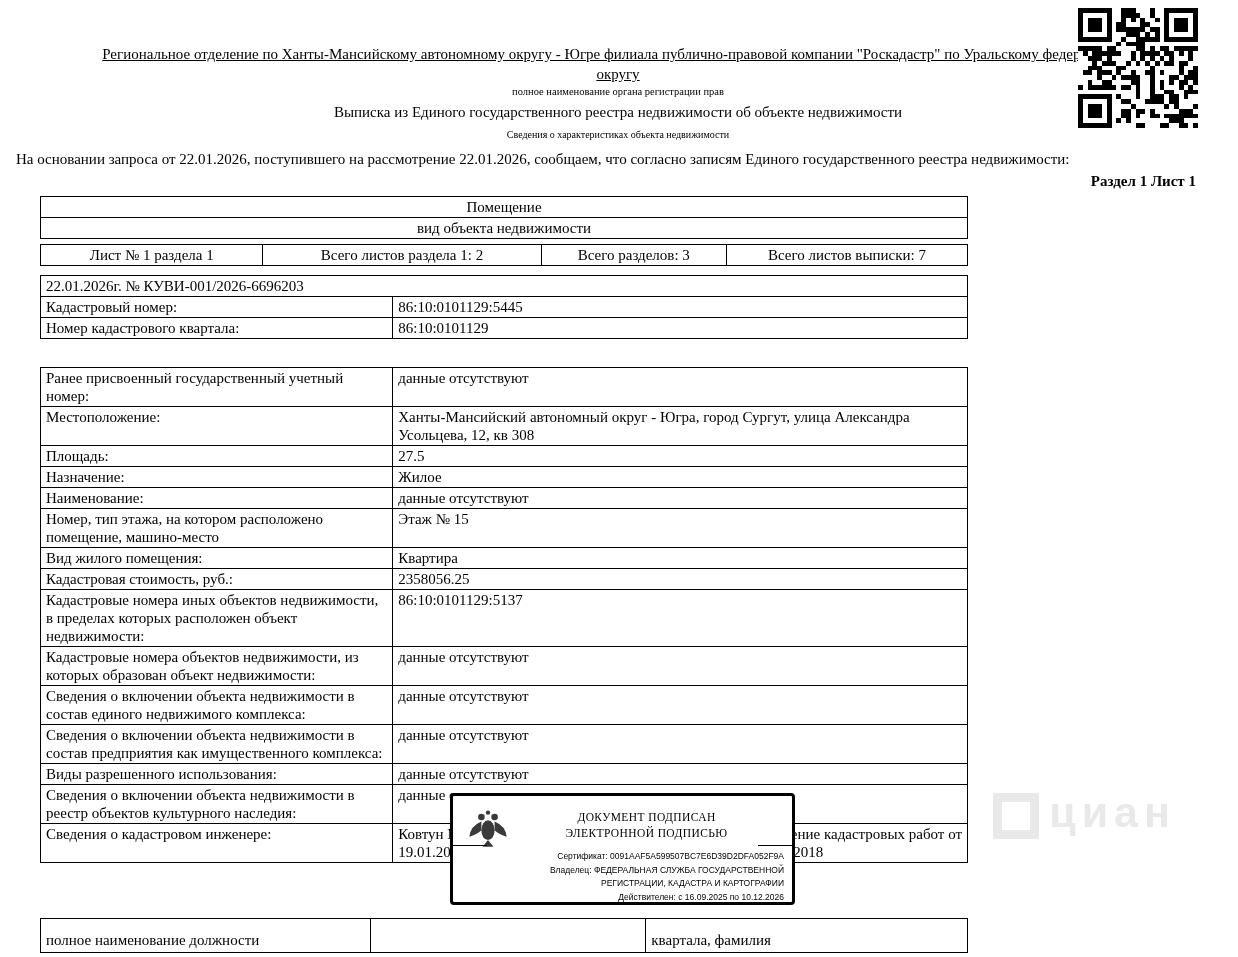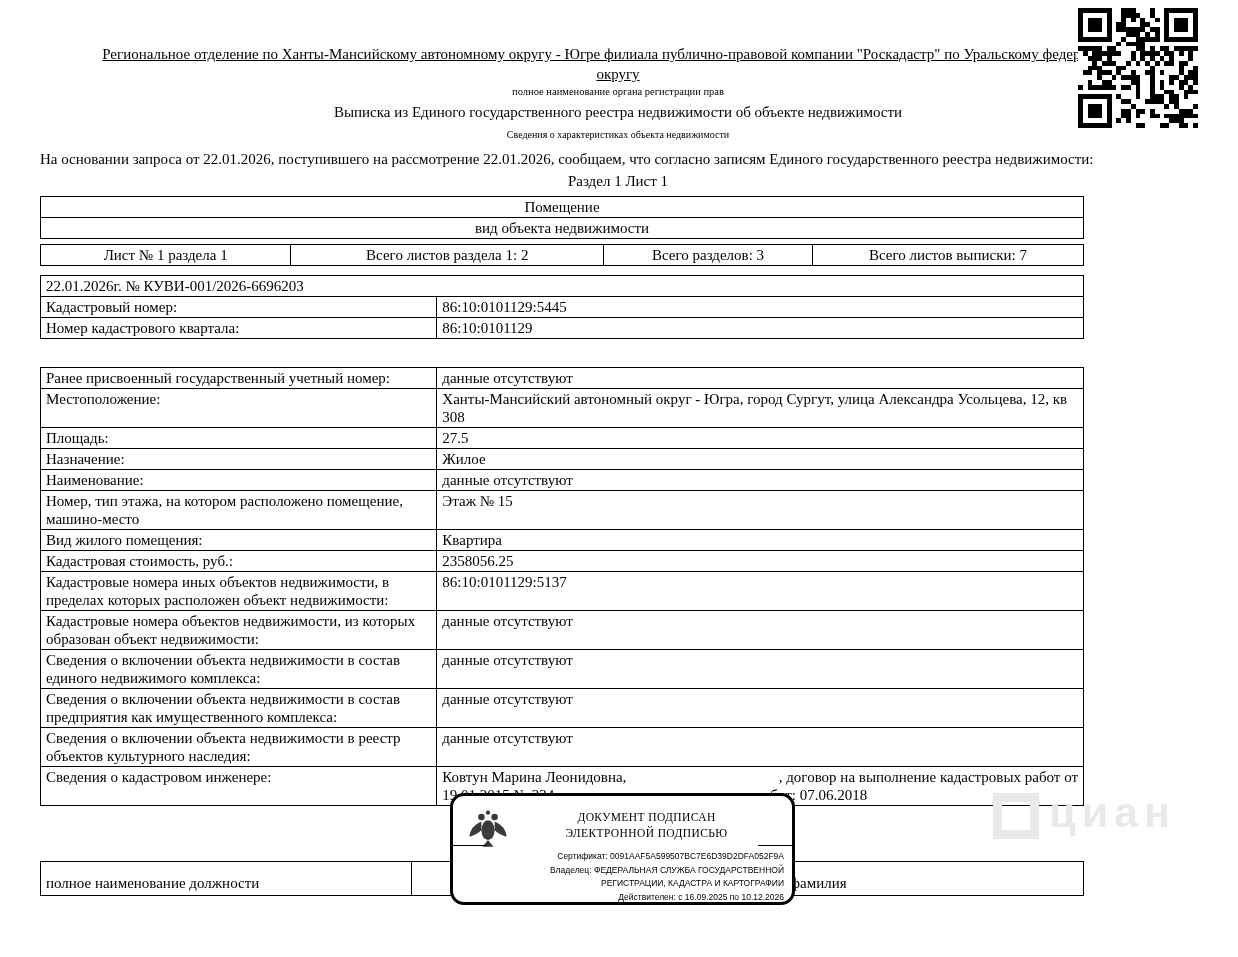--- a/index.html
+++ b/index.html
@@ -6,49 +6,49 @@
   html,body { background:#ffffff; }
   body { font-family:"Liberation Serif", serif; color:#000; }
   .page { position:relative; width:1238px; height:957px; background:#fff; overflow:hidden; }
 
   
   .header { padding-top:44px; width:1156px; margin-left:40px; text-align:center; }
   .org-name { font-size:15px; text-decoration:underline; line-height:20px; max-width:1040px; margin:0 auto; }
   .org-caption { font-size:10.5px; margin-top:2px; }
   .doc-title { font-size:15px; margin-top:7px; }
   .doc-subtitle { font-size:10px; margin-top:8px; }
-  .intro { font-size:15px; margin-top:10px; text-align:left; width:1156px; margin-left:40px; line-height:18px; }
-  .section-label { font-size:15px; text-align:center; width:1156px; margin-left:40px; margin-top:5px; }
+  .intro { font-size:15px; margin-top:10px; text-align:left; width:1156px; margin-left:16px; line-height:18px; }
+  .section-label { font-size:15px; text-align:right; width:1156px; margin-left:40px; margin-top:5px;font-weight:bold; }
 
   
   .qr { position:absolute; top:8px; right:40px; width:120px; height:120px; background:#fff; }
 
   
-  table { border-collapse:collapse; width:1044px; margin-left:40px; table-layout:fixed; }
+  table { border-collapse:collapse; width:928px; margin-left:40px; table-layout:fixed; }
   td { border:1px solid #000; font-size:15px; line-height:18px; padding:1px 5px; vertical-align:top; word-wrap:break-word; }
   .object-table { margin-top:6px; }
   .object-table td { text-align:center; }
   .sheets-table { margin-top:5px; }
   .sheets-table td { text-align:center; }
   .request-table { margin-top:9px; }
   .details-table { margin-top:28px; }
   .col-label { width:38%; }
   .col-value { width:62%; }
   .eng-line { display:flex; justify-content:space-between; }
 
   
   .footer-table { margin-top:55px; }
   .footer-table td { height:34px; vertical-align:middle; padding-top:10px; }
   .f-left { width:35.6%; }
   .f-mid { width:29.7%; }
   .f-right { width:34.7%; }
 
   
   .stamp { position:absolute; left:450px; top:793px; width:345px; height:112px; background:#fff;
-           border:3px solid #000; border-radius:14px; z-index:3; }
+           border:3px solid #000; border-radius:4px; z-index:3; }
   .stamp-emblem { position:absolute; left:13px; top:10px; width:44px; height:44px; }
   .stamp-titles { margin:13px 10px 0 58px; text-align:center; font-size:11.5px; line-height:16px; letter-spacing:.4px; }
   .stamp-small { margin:9px 8px 0 8px; font-size:8.5px; line-height:13.5px; text-align:right;
                  font-family:"Liberation Sans", sans-serif; }
   .stamp-sep { position:absolute; top:49px; border-top:1px solid #000; width:34px; }
   .sep-l { left:0; }
   .sep-r { right:0; }
 
   
   .watermark { position:absolute; right:62px; top:788px; z-index:0; font-family:"Liberation Sans", sans-serif;
@@ -394,20 +394,24 @@
       </tr>
       <tr>
         <td>Сведения о включении объекта недвижимости в состав единого недвижимого комплекса:</td>
         <td>данные отсутствуют</td>
       </tr>
       <tr>
         <td>Сведения о включении объекта недвижимости в состав предприятия как имущественного комплекса:</td>
         <td>данные отсутствуют</td>
       </tr>
       <tr>
+        <td>Виды разрешенного использования:</td>
+        <td>данные отсутствуют</td>
+      </tr>
+      <tr>
         <td>Сведения о включении объекта недвижимости в реестр объектов культурного наследия:</td>
         <td>данные отсутствуют</td>
       </tr>
       <tr>
         <td>Сведения о кадастровом инженере:</td>
         <td>
           <div class="eng-line">
             <span>Ковтун Марина Леонидовна,</span>
             <span>, договор на выполнение кадастровых работ от</span>
           </div>

